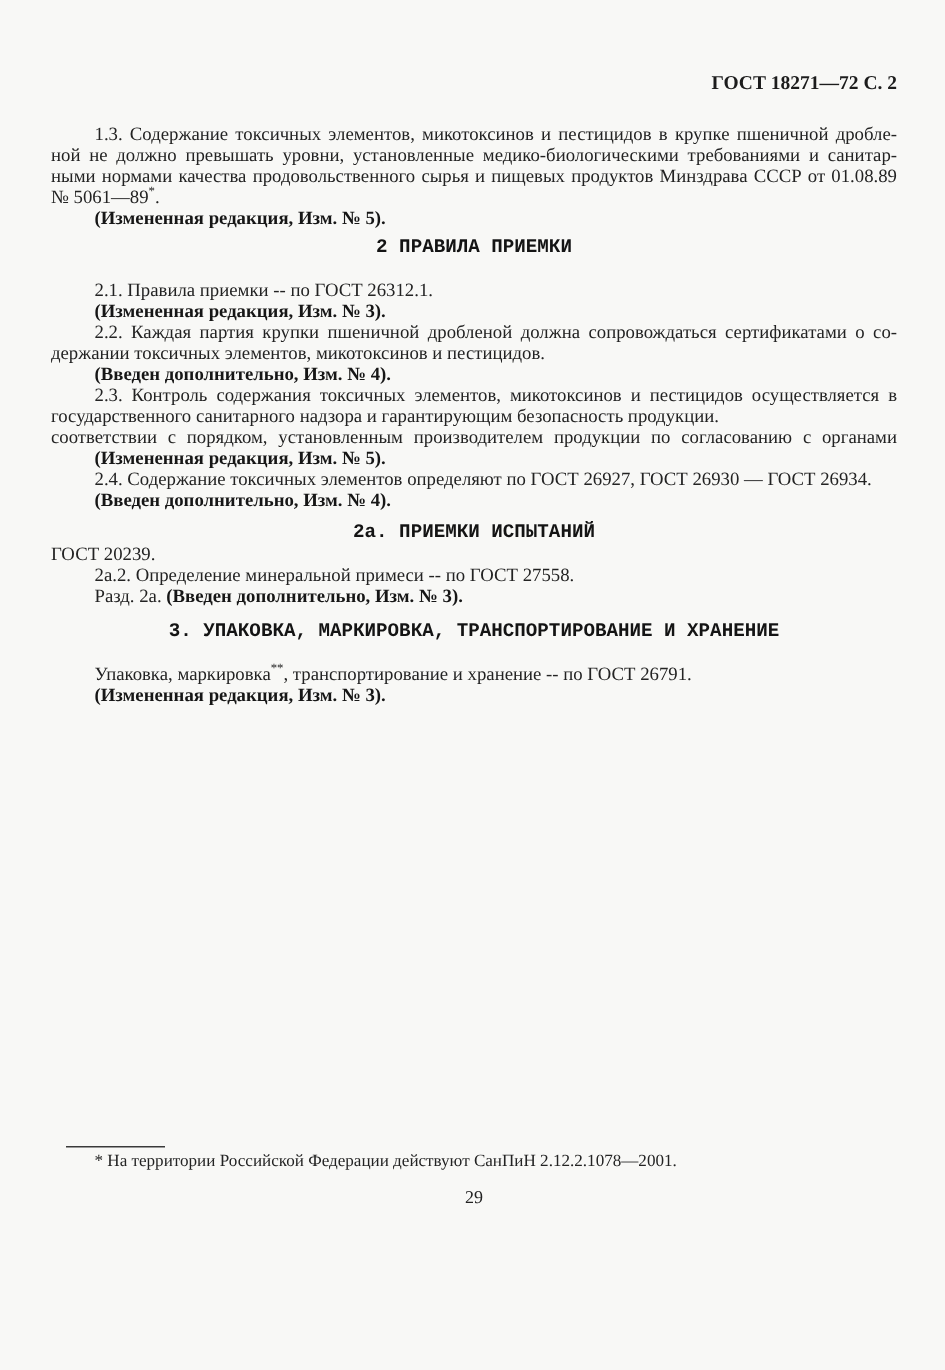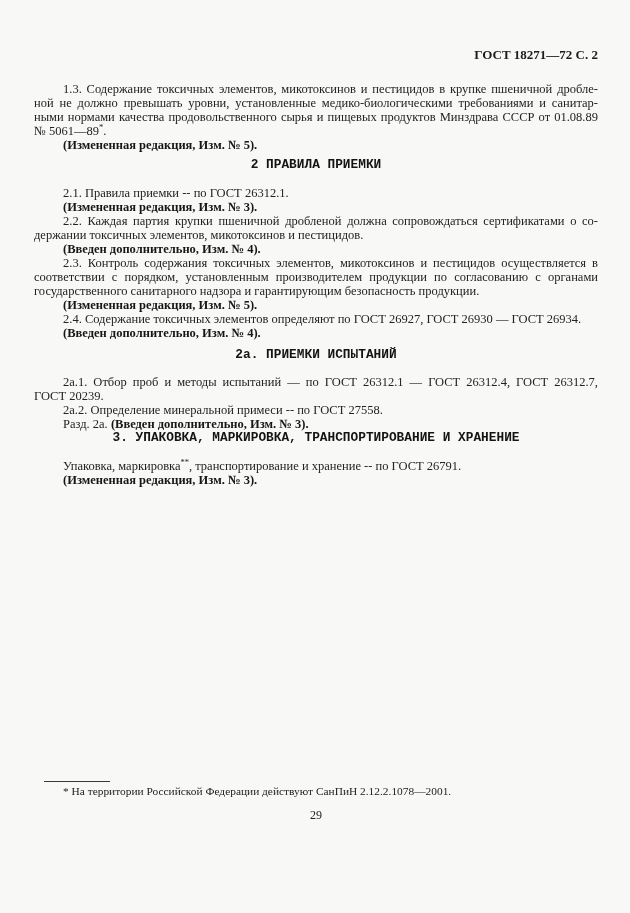--- a/index.html
+++ b/index.html
@@ -41,21 +41,21 @@
     text-align: center;
     text-align-last: center;
     font-size: 12.8px;
     line-height: 14px;
     color: #141414;
     font-family: Liberation Mono, monospace;
   }
   .mt20 { margin-top: 20px; }
   .mt14 { margin-top: 14px; }
   .mt13 { margin-top: 13px; }
-  .mt10 { }
+  .mt10 { margin-top: 10px; }
   .mt8  { margin-top: 8px; }
   .mt6  { margin-top: 6px; }
   .spacer { height: 294px; }
   .fn-rule {
     width: 66px;
     margin-left: 10px;
     border-top: 1.4px solid #3a3a3a;
     height: 0;
   }
   .footnote {
@@ -91,28 +91,27 @@
       <div class="line indent bold last">(Измененная редакция, Изм. № 5).</div>
     </div>
 
     <div class="heading mt6">2 ПРАВИЛА ПРИЕМКИ</div>
     <div class="line indent last mt14">2.1. Правила приемки -- по ГОСТ 26312.1.</div>
     <div class="line indent bold last">(Измененная редакция, Изм. № 3).</div>
     <div class="line indent">2.2. Каждая партия крупки пшеничной дробленой должна сопровождаться сертификатами о со-</div>
     <div class="line last">держании токсичных элементов, микотоксинов и пестицидов.</div>
     <div class="line indent bold last">(Введен дополнительно, Изм. № 4).</div>
     <div class="line indent">2.3. Контроль содержания токсичных элементов, микотоксинов и пестицидов осуществляется в</div>
+    <div class="line last">государственного санитарного надзора и гарантирующим безопасность продукции.</div>
     <div class="line">соответствии с порядком, установленным производителем продукции по согласованию с органами</div>
-    <div class="line last">государственного санитарного надзора и гарантирующим безопасность продукции.</div>
     <div class="line indent bold last">(Измененная редакция, Изм. № 5).</div>
     <div class="line indent last">2.4. Содержание токсичных элементов определяют по ГОСТ 26927, ГОСТ 26930 — ГОСТ 26934.</div>
     <div class="line indent bold last">(Введен дополнительно, Изм. № 4).</div>
 
     <div class="heading mt8">2а. ПРИЕМКИ ИСПЫТАНИЙ</div>
-    <div class="line indent mt13">2а.1. Отбор проб и методы испытаний — по ГОСТ 26312.1 — ГОСТ 26312.4, ГОСТ 26312.7,</div>
     <div class="line last">ГОСТ 20239.</div>
     <div class="line indent last">2а.2. Определение минеральной примеси -- по ГОСТ 27558.</div>
     <div class="line indent last"><span>Разд. 2а. </span><span class="bold" style="font-weight:bold;color:#161616;">(Введен дополнительно, Изм. № 3).</span></div>
 
     <div class="heading mt10">3. УПАКОВКА, МАРКИРОВКА, ТРАНСПОРТИРОВАНИЕ И ХРАНЕНИЕ</div>
     <div class="line indent last mt14"><span>Упаковка, маркировка</span><sup>**</sup><span>, транспортирование и хранение -- по ГОСТ 26791.</span></div>
     <div class="line indent bold last">(Измененная редакция, Изм. № 3).</div>
 
     <div class="spacer"></div>
 

